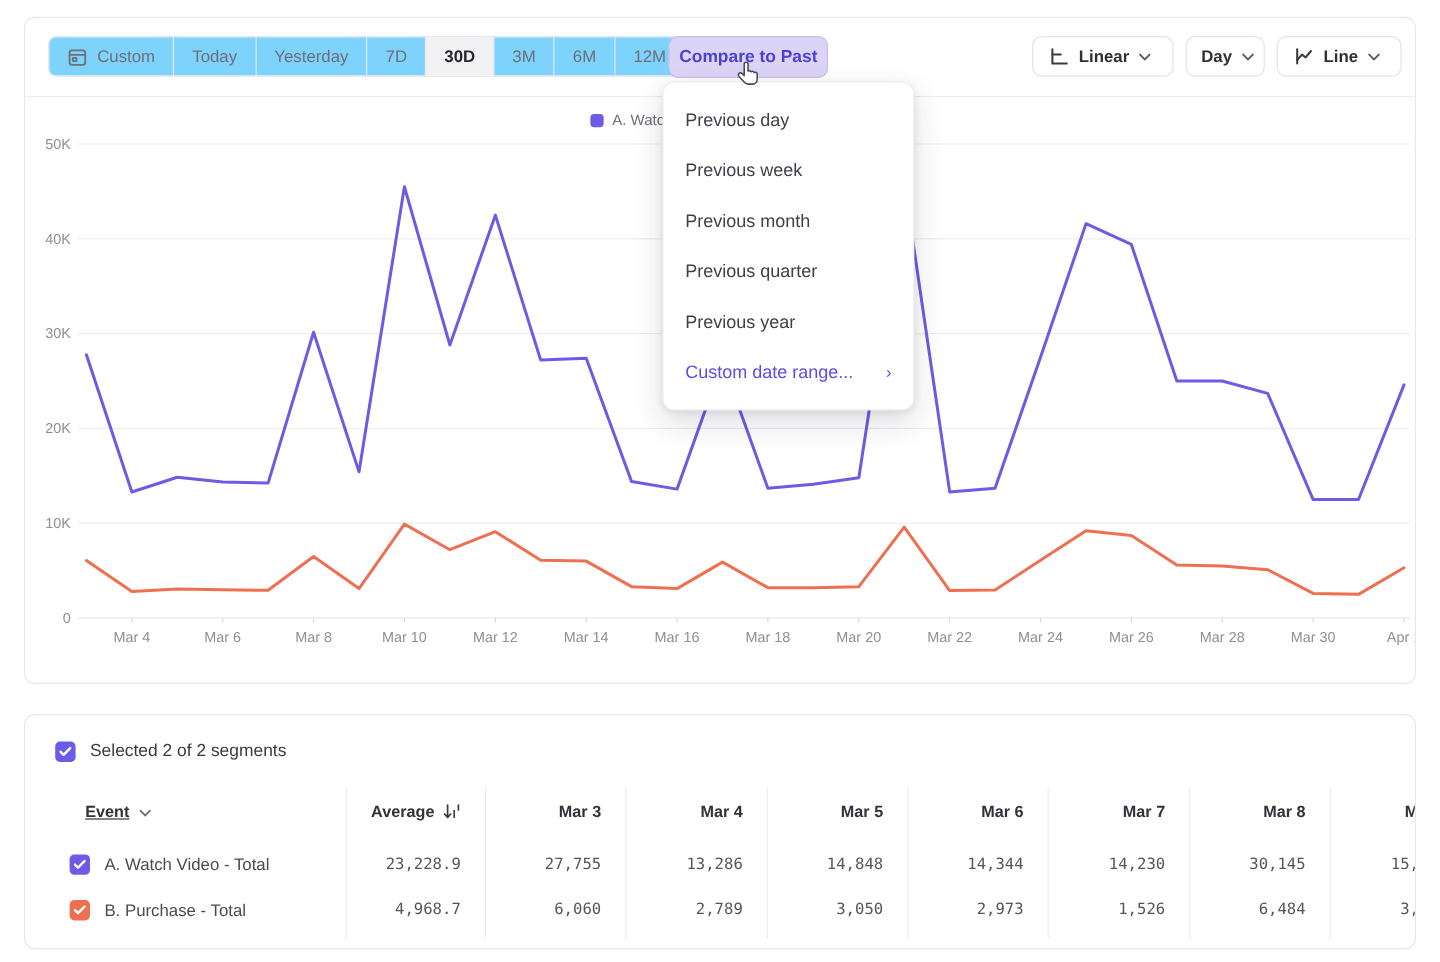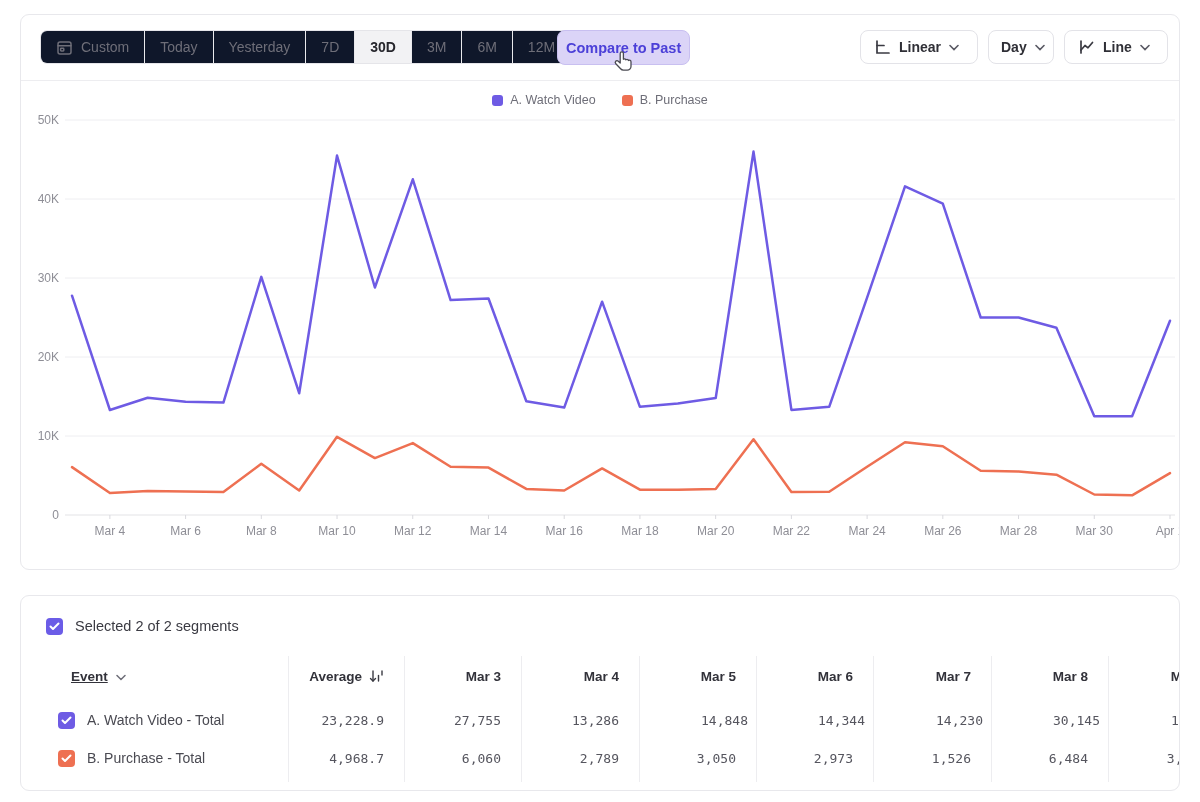--- a/index.html
+++ b/index.html
@@ -10,21 +10,21 @@
   
   .card { position:absolute; background:#fff; border:1px solid #e8e8ec; border-radius:9px; }
   .card-chart { left:20px; top:14px; width:1160px; height:556px; }
   .card-table { left:20px; top:595px; width:1160px; height:196px; overflow:hidden; }
 
   
   .toolbar { position:absolute; left:0; top:0; width:100%; height:66px; border-bottom:1px solid #ededf0; }
   .seg-control { position:absolute; left:19px; top:15px; height:34px; display:flex; align-items:stretch;
     border:1px solid #e5e5e9; border-radius:7px; overflow:hidden; background:#fff; }
   .seg { display:flex; align-items:center; gap:8px; padding:0 15px; font-size:14px; color:#6e6e78;
-    border-right:1px solid #e9e9ec; cursor:pointer; white-space:nowrap; background:#0f172a; }
+    border-right:1px solid #e9e9ec; cursor:pointer; white-space:nowrap; background:#7dd3fc; }
   .seg:last-child { border-right:none; }
   .seg.selected { background:#f2f2f4; color:#26262c; font-weight:bold; }
   .seg svg { display:block; }
 
   .btn-compare { position:absolute; left:536px; top:15px; height:35px; padding:0 8px;
     background:#dbd4f7; border:1px solid #c8bff0; border-radius:8px;
     color:#4c40d8; font-size:14.5px; font-weight:bold; display:flex; align-items:center; cursor:pointer; }
 
   .tb-btn { position:absolute; top:15px; height:34px; background:#fff; border:1px solid #e3e3e8;
     border-radius:8px; display:flex; align-items:center; gap:8px; padding:0 12px;
@@ -212,20 +212,31 @@
         <text x="997.5517241379309" y="454" text-anchor="middle" fill="#8e8e96" font-size="12" font-family="Liberation Sans, DejaVu Sans, sans-serif">Mar 28</text>
         <line x1="1073.2758620689656" y1="434" x2="1073.2758620689656" y2="438" stroke="#d9d9de" stroke-width="1"></line>
         <text x="1073.2758620689656" y="454" text-anchor="middle" fill="#8e8e96" font-size="12" font-family="Liberation Sans, DejaVu Sans, sans-serif">Mar 30</text>
         <line x1="1149" y1="434" x2="1149" y2="438" stroke="#d9d9de" stroke-width="1"></line>
         <text x="1149" y="454" text-anchor="middle" fill="#8e8e96" font-size="12" font-family="Liberation Sans, DejaVu Sans, sans-serif">Apr 1</text>
         <polyline points="51.0,214.7 88.9,329.0 126.7,316.7 164.6,320.7 202.4,321.6 240.3,195.9 278.2,312.2 316.0,74.6 353.9,206.5 391.8,98.3 429.6,219.1 467.5,217.5 505.3,320.2 543.2,326.6 581.1,220.7 618.9,325.8 656.8,322.6 694.7,317.1 732.5,70.6 770.4,328.9 808.2,325.8 846.1,216.7 884.0,105.4 921.8,122.7 959.7,236.5 997.6,236.5 1035.4,246.8 1073.3,335.3 1111.1,335.3 1149.0,239.7" fill="none" stroke="#6e5be4" stroke-width="2.5" stroke-linejoin="round" stroke-linecap="round"></polyline>
         <polyline points="51.0,386.1 88.9,412.0 126.7,409.9 164.6,410.5 202.4,410.9 240.3,382.8 278.2,409.5 316.0,355.8 353.9,377.1 391.8,362.1 429.6,385.8 467.5,386.6 505.3,407.9 543.2,409.5 581.1,387.4 618.9,408.7 656.8,408.7 694.7,407.9 732.5,358.2 770.4,411.1 808.2,410.7 846.1,385.8 884.0,361.3 921.8,365.3 959.7,389.8 997.6,390.6 1035.4,393.7 1073.3,413.5 1111.1,414.3 1149.0,392.1" fill="none" stroke="#ee7052" stroke-width="2.5" stroke-linejoin="round" stroke-linecap="round"></polyline>
       </svg>
   </div>
 
+  <div class="menu">
+      <div class="menu-item">Previous day</div>
+      <div class="menu-item">Previous week</div>
+      <div class="menu-item">Previous month</div>
+      <div class="menu-item">Previous quarter</div>
+      <div class="menu-item">Previous year</div>
+      <div class="menu-item custom">
+        <span>Custom date range...</span>
+        <span class="chev">›</span>
+      </div>
+    </div>
 
   <div class="cursor-hand">
     <svg width="24" height="26" viewBox="0 0 24 26">
       <path d="M9.8 1.8c-.9 0-1.6.7-1.6 1.6v9.6l-1.9-1.8c-.8-.7-1.9-.7-2.6.1-.6.7-.6 1.7.1 2.4l4.8 5.1c.7.8 1.7 1.3 2.8 1.3h3.8c2.1 0 3.8-1.7 3.8-3.8v-4.5c0-.9-.7-1.6-1.6-1.6-.3 0-.6.1-.9.3-.2-.7-.8-1.1-1.5-1.1-.4 0-.8.2-1.1.4-.3-.5-.9-.9-1.5-.9-.4 0-.7.1-1 .3V3.4c0-.9-.7-1.6-1.6-1.6z" fill="#ffffff" stroke="#4a4a52" stroke-width="1.3" stroke-linejoin="round"></path>
     </svg>
   </div>
 
   <div class="card card-table">
 
     <div class="table-top">
@@ -274,21 +285,21 @@
             <span class="checkbox" style="background:#6e5be4">
               <svg width="11" height="9" viewBox="0 0 11 9" fill="none" stroke="#fff" stroke-width="2" stroke-linecap="round" stroke-linejoin="round">
                 <path d="M1.5 4.5 L4 7 L9.5 1.5"></path>
               </svg>
             </span>
             <span>A. Watch Video - Total</span>
           </div>
           <div class="tcell num" style="width: 116px;">23,228.9</div>
           <div class="tcell num" style="width: 117px;">27,755</div>
           <div class="tcell num" style="width: 118px; text-align: center;">13,286</div>
-          <div class="tcell num" style="width: 117px; margin-left: 12px;">14,848</div>
+          <div class="tcell num" style="width: 117px;">14,848</div>
           <div class="tcell num" style="width: 117px;">14,344</div>
           <div class="tcell num" style="width: 118px;">14,230</div>
           <div class="tcell num" style="width: 117px;">30,145</div>
           <div class="tcell num" style="width: 118px;">15,417</div>
         </div>
         <div class="trow" style="top: 143px; height: 38px;">
           <div class="tcell cell-event" style="width: 267px;">
             <span class="checkbox" style="background:#ee7052">
               <svg width="11" height="9" viewBox="0 0 11 9" fill="none" stroke="#fff" stroke-width="2" stroke-linecap="round" stroke-linejoin="round">
                 <path d="M1.5 4.5 L4 7 L9.5 1.5"></path>

